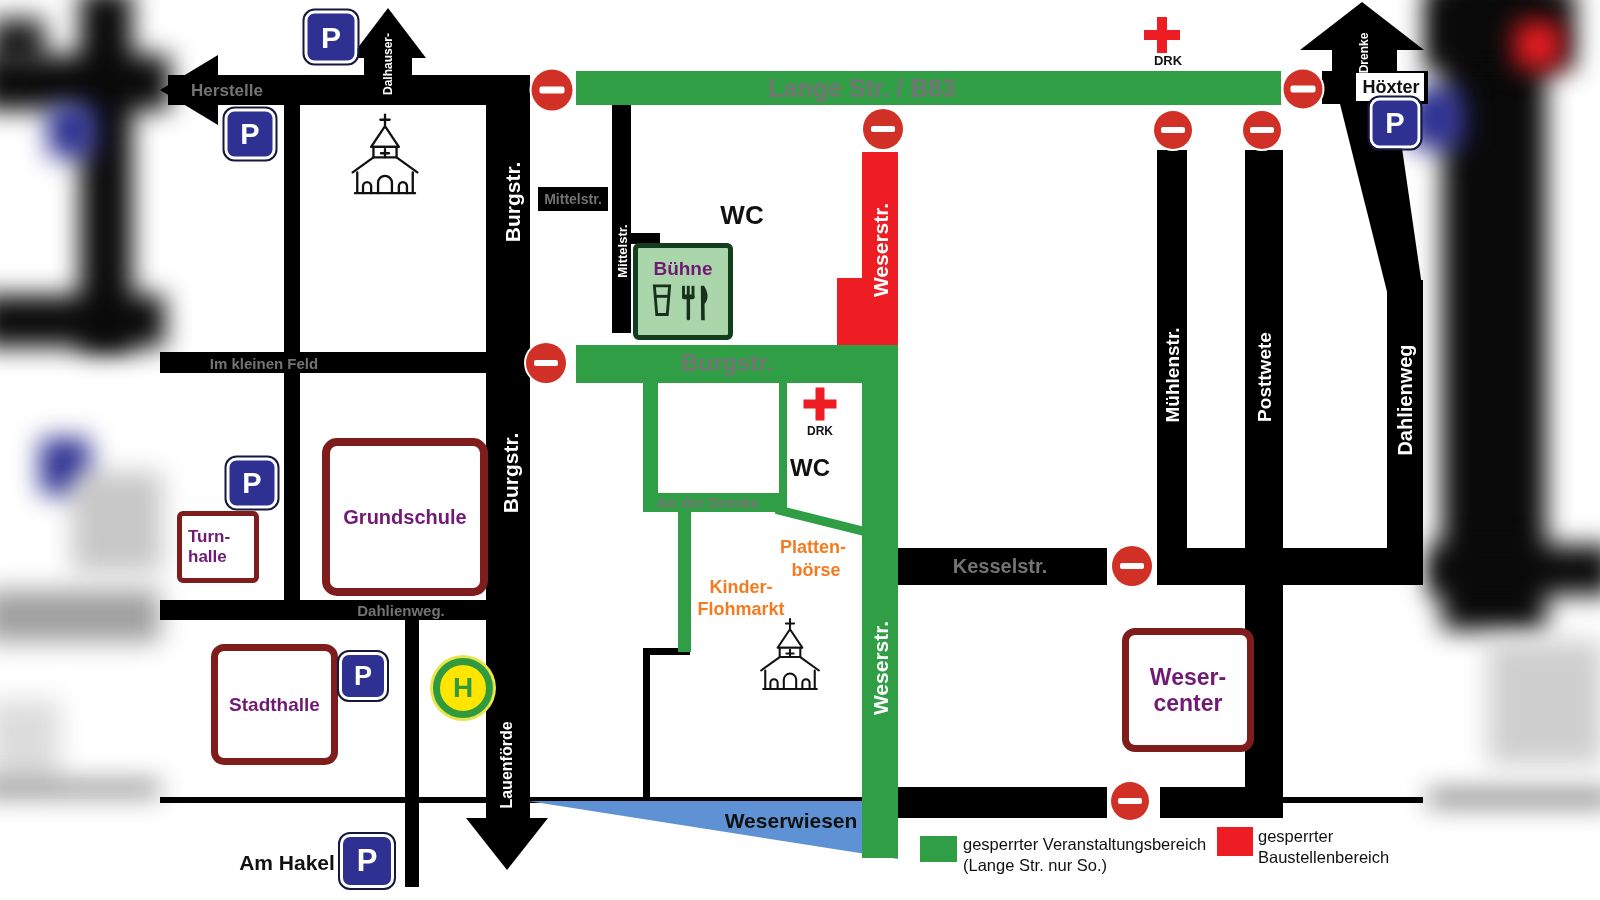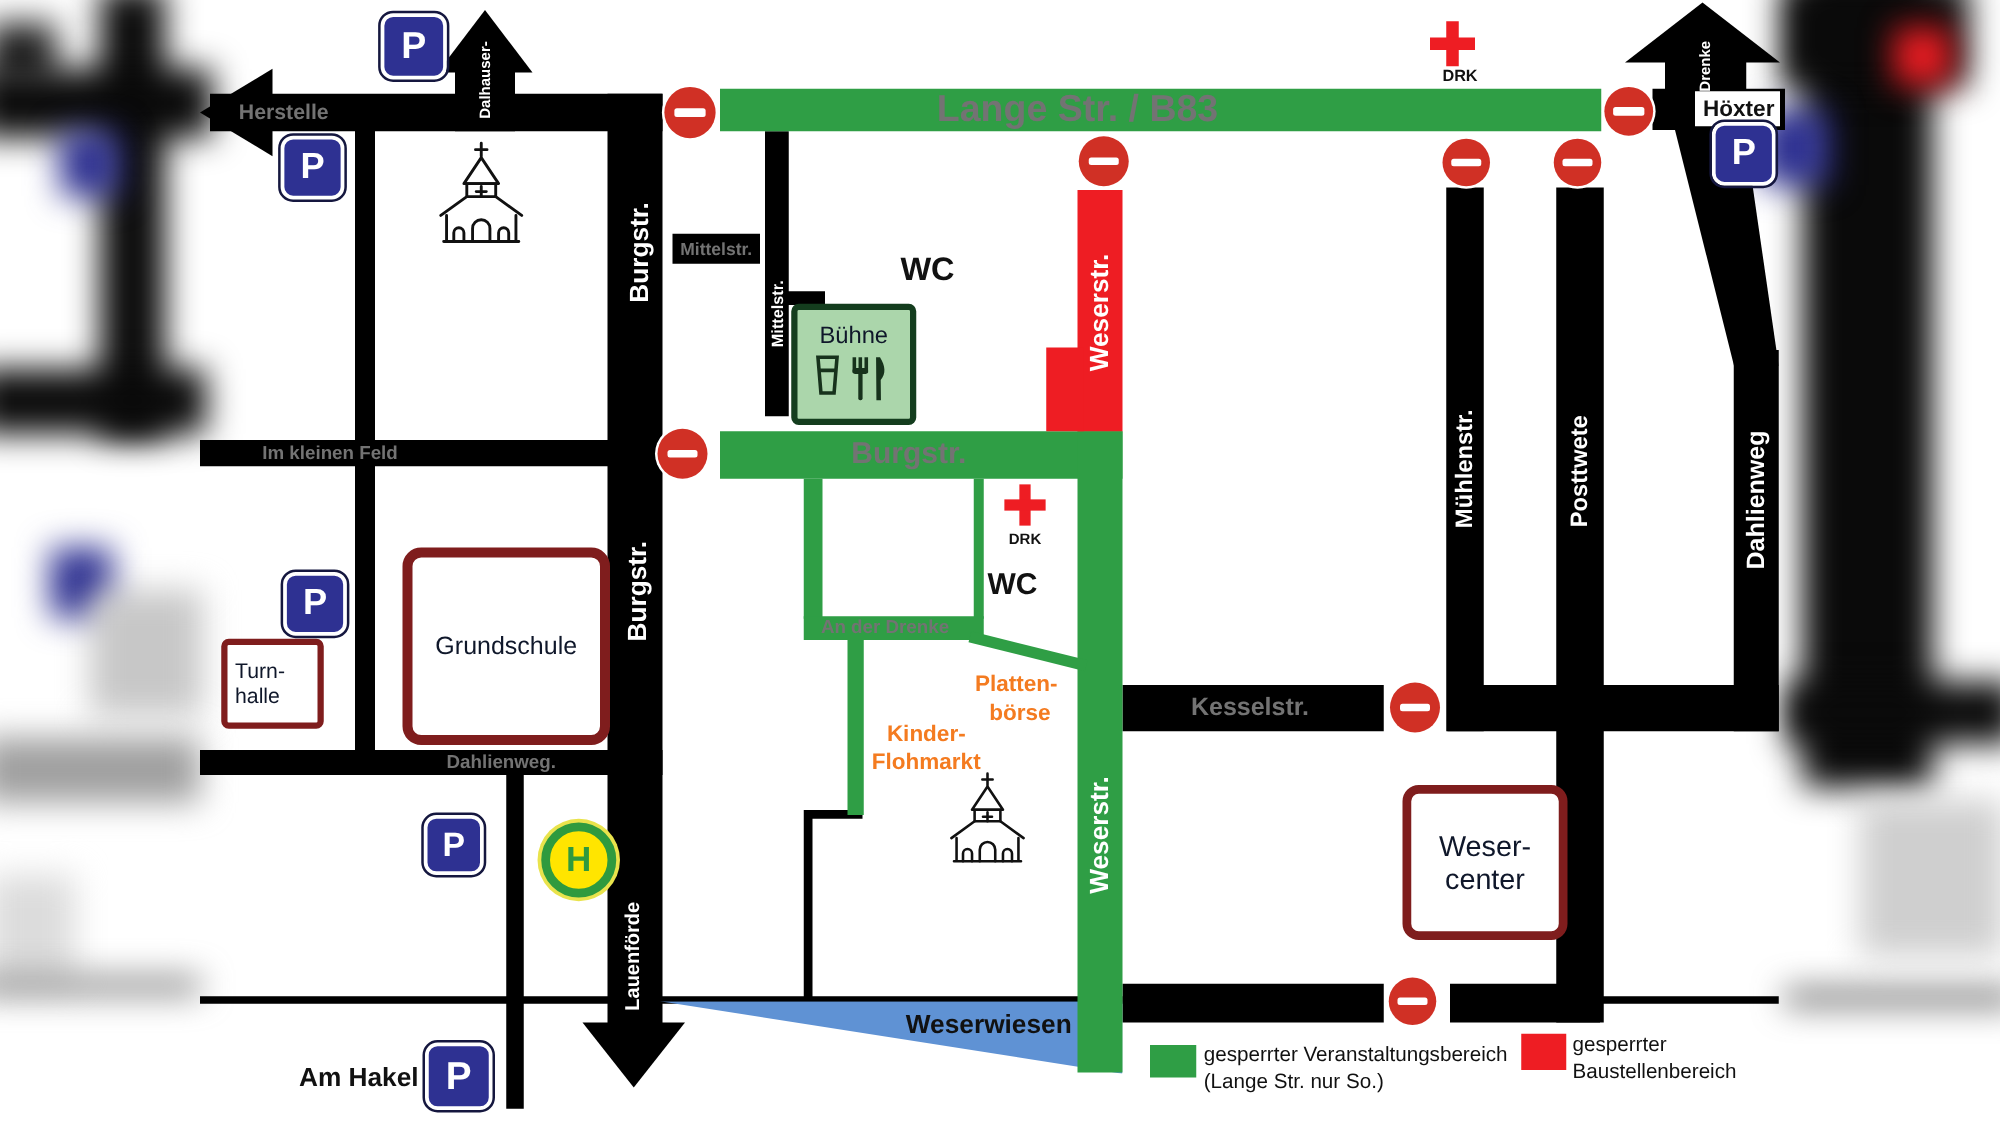--- a/index.html
+++ b/index.html
@@ -10,21 +10,21 @@
   .gbar{position:absolute;background:#2f9e45;}
   .rbar{position:absolute;background:#ee1d23;}
   
   .lbl{position:absolute;transform:translate(-50%,-50%);white-space:nowrap;font-weight:bold;color:#737373;line-height:1;}
   .vlbl{position:absolute;transform:translate(-50%,-50%) rotate(-90deg);white-space:nowrap;font-weight:bold;color:#fff;line-height:1;}
   .blk{color:#111;}
   .org{color:#f47b20;}
   
   .bldg{position:absolute;background:#fff;border:5px solid #7f1d1d;border-radius:9px;
         display:flex;align-items:center;justify-content:center;flex-direction:column;
-        font-weight:normal;color:#0f172a;text-align:center;}
+        font-weight:bold;color:#701a75;text-align:center;}
   
   .noentry{position:absolute;transform:translate(-50%,-50%);background:#d03025;border-radius:50%;
            box-shadow:0 0 0 2px #fff;}
   .noentry::after{content:"";position:absolute;left:19%;right:19%;top:41.5%;bottom:41.5%;
            background:#fff;border-radius:2px;}
   .psign{position:absolute;transform:translate(-50%,-50%);background:#2e3192;color:#fff;
          border:3px solid #fff;outline:2px solid #15173f;border-radius:10px;
          display:flex;align-items:center;justify-content:center;font-weight:bold;}
   .hsign{position:absolute;transform:translate(-50%,-50%);background:#ffe500;color:#2f9a3e;
          border:7px solid #2f9a3e;box-shadow:0 0 0 3px #e9e34c;border-radius:50%;
@@ -128,37 +128,40 @@
     <div style="font-size:20px;">Grundschule</div>
   </div>
 
   <div class="bldg" style="left:177px;top:511px;width:66px;height:62px;border-radius:6px;align-items:flex-start;padding-left:6px;">
     <div style="font-size:17px;line-height:20px;text-align:left;">
       <span>Turn-</span><br>
       <span>halle</span>
     </div>
   </div>
 
+  <div class="bldg" style="left:211px;top:644px;width:113px;height:107px;border-width:7px;border-radius:13px;">
+    <div style="font-size:19px;">Stadthalle</div>
+  </div>
 
   <div class="bldg" style="left:1122px;top:628px;width:118px;height:110px;border-width:7px;border-radius:13px;">
     <div style="font-size:23px;line-height:26px;">
       <span>Weser-</span><br>
       <span>center</span>
     </div>
   </div>
 
   <div class="lbl" style="left:227px;top:90px;font-size:17px;">Herstelle</div>
   <div class="vlbl" style="left:388px;top:64px;font-size:12px;">Dalhauser-</div>
   <div class="vlbl" style="left:512px;top:202px;font-size:21px;">Burgstr.</div>
   <div class="vlbl" style="left:510px;top:473px;font-size:21px;">Burgstr.</div>
   <div class="lbl" style="left:573px;top:199px;font-size:14px;">Mittelstr.</div>
   <div class="vlbl" style="left:622px;top:251px;font-size:13px;">Mittelstr.</div>
   <div class="lbl" style="left:264px;top:363px;font-size:15px;">Im kleinen Feld</div>
   <div class="lbl" style="left:401px;top:610px;font-size:15px;">Dahlienweg.</div>
-  <div class="lbl" style="left:862px;top:88px;font-size:30px;text-align:right;">Lange Str. / B83</div>
+  <div class="lbl" style="left:862px;top:88px;font-size:25px;text-align:right;">Lange Str. / B83</div>
   <div class="lbl" style="left:727px;top:363px;font-size:24px;">Burgstr.</div>
   <div class="lbl" style="left:708px;top:502px;font-size:15px;">An der Drenke</div>
   <div class="vlbl" style="left:880px;top:250px;font-size:21px;">Weserstr.</div>
   <div class="vlbl" style="left:880px;top:668px;font-size:21px;">Weserstr.</div>
   <div class="lbl" style="left:1000px;top:566px;font-size:20px;">Kesselstr.</div>
   <div class="vlbl" style="left:1172px;top:375px;font-size:19px;">Mühlenstr.</div>
   <div class="vlbl" style="left:1264px;top:377px;font-size:19px;">Posttwete</div>
   <div class="vlbl" style="left:1405px;top:400px;font-size:20px;">Dahlienweg</div>
   <div class="vlbl" style="left:1364px;top:53px;font-size:12px;">Drenke</div>
   <div class="abs" style="left:1356px;top:73px;width:68px;height:28px;background:#fff;"></div>

